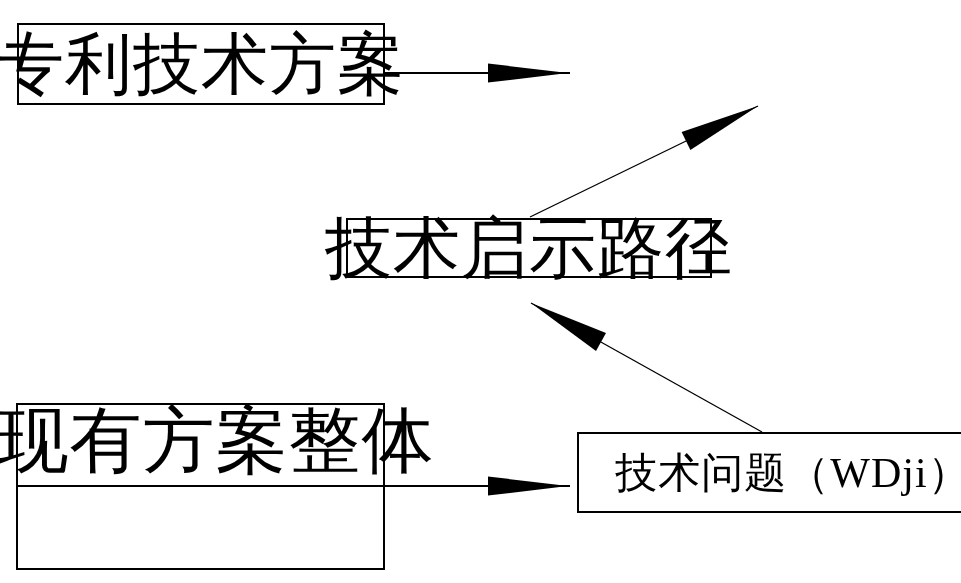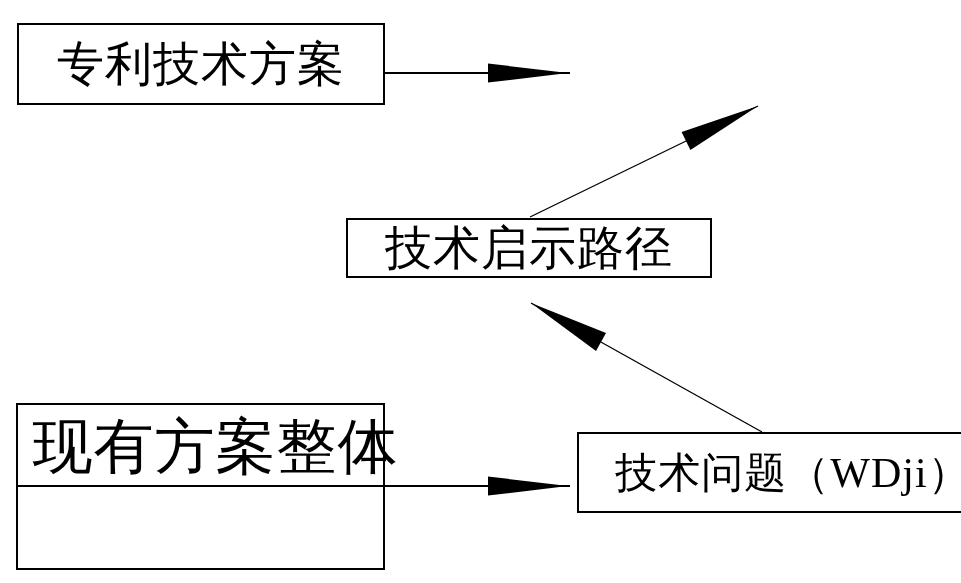--- a/index.html
+++ b/index.html
@@ -21,39 +21,39 @@
     box-sizing: border-box;
     border: 2px solid #000000;
     background: #ffffff;
     display: flex;
     align-items: center;
     justify-content: center;
     text-align: center;
     white-space: nowrap;
     line-height: 1;
   }
-  .big-label   { font-size: 47px; letter-spacing: 1px; }
+  .big-label   { font-size: 67px; letter-spacing: 1px; }
   .small-label { font-size: 42px; letter-spacing: 1px; }
   #node-patent-solution  { left: 17px;  top: 23px;  width: 368px; height: 82px; }
   #node-problem-wzi      { left: 577px; top: 24px;  width: 368px; height: 83px; }
   #node-suggestion-path  { left: 346px; top: 218px; width: 366px; height: 60px; }
   #node-problem-wdji     { left: 577px; top: 432px; width: 432px; height: 81px; }
   #node-existing-overall {
     left: 16px; top: 403px; width: 369px; height: 167px;
     flex-direction: column;
     justify-content: space-between;
     padding: 0;
   }
   .stack-row {
     width: 100%;
     height: 83px;
     display: flex;
-    align-items: center;
+    align-items: flex-start;
     justify-content: center;
-    font-size: 60px;
+    font-size: 72px;
     letter-spacing: 1px;
     line-height: 1;
     padding-left: 30px;
   }
   #edge-layer {
     position: absolute;
     left: 0; top: 0;
     width: 961px;
     height: 583px;
     pointer-events: none;

